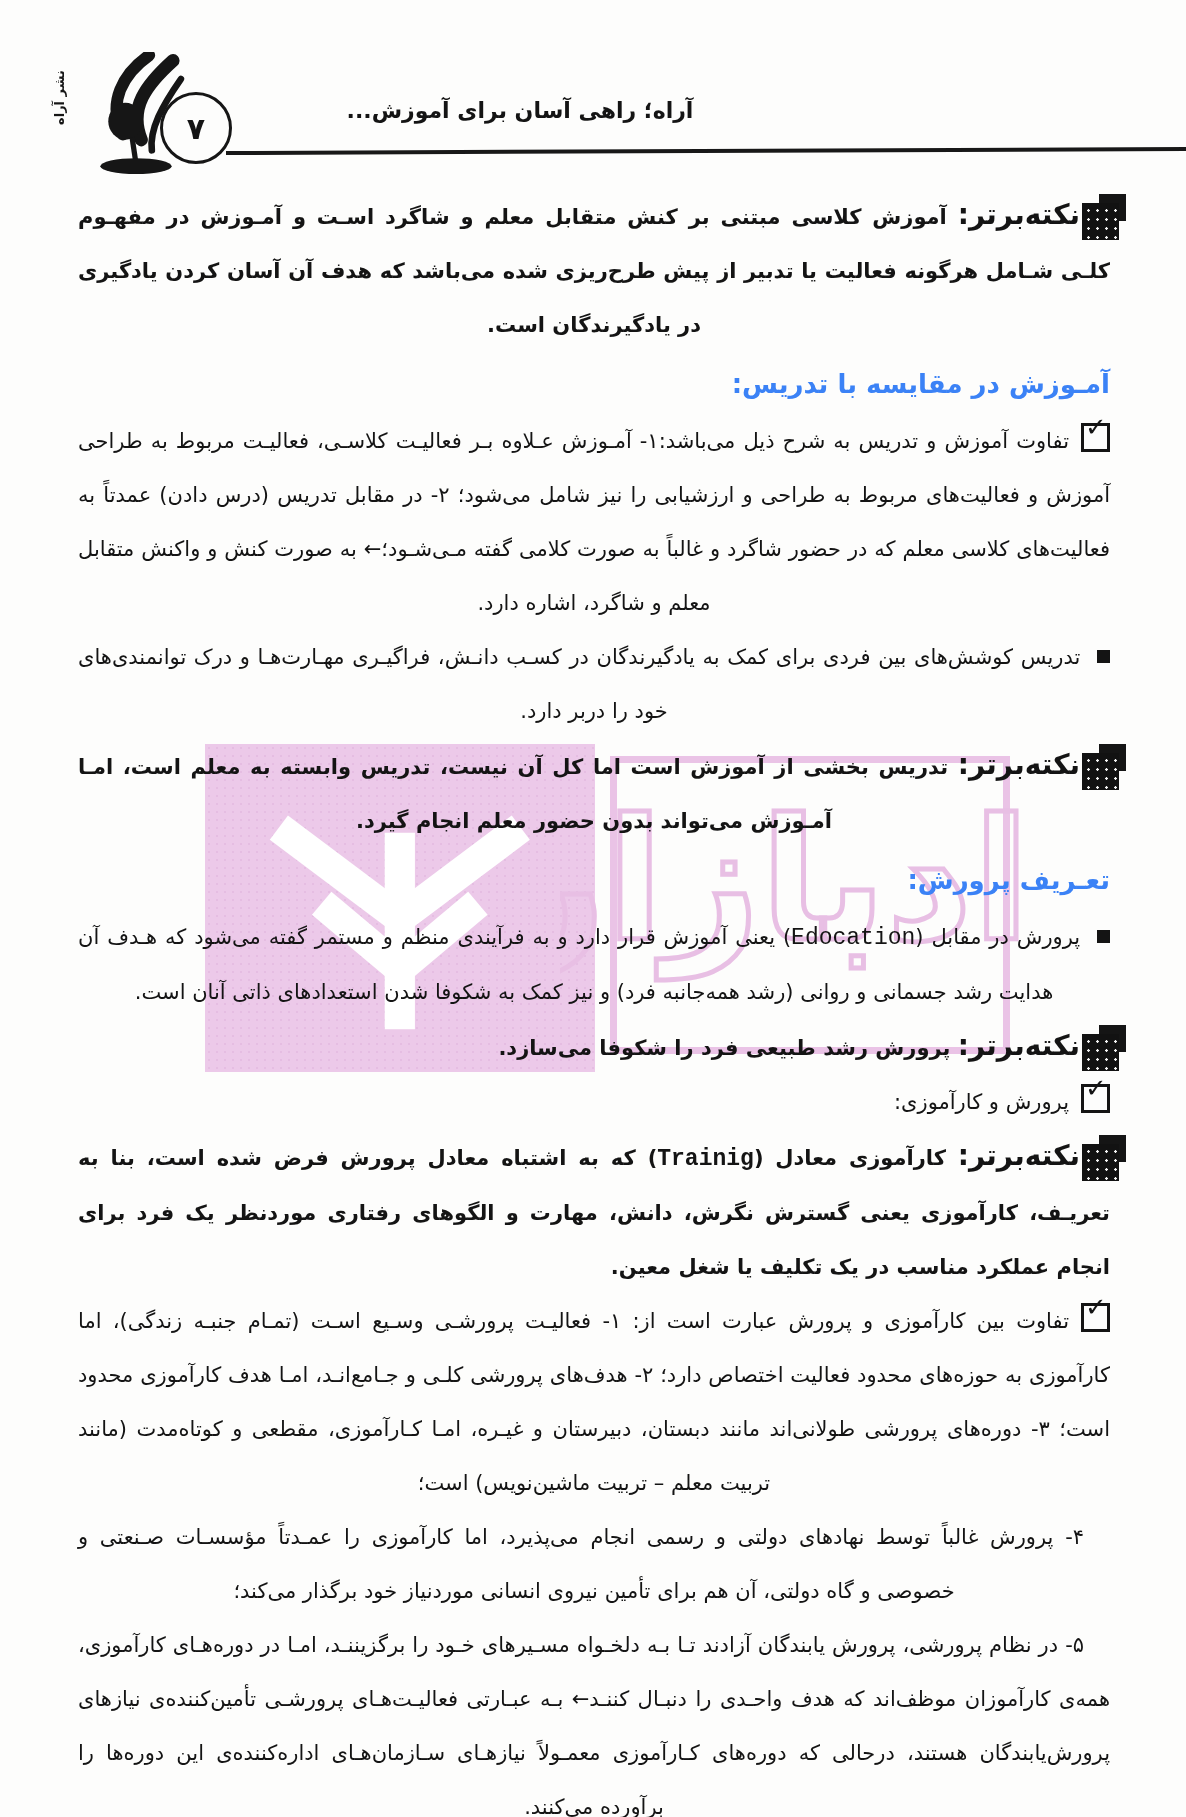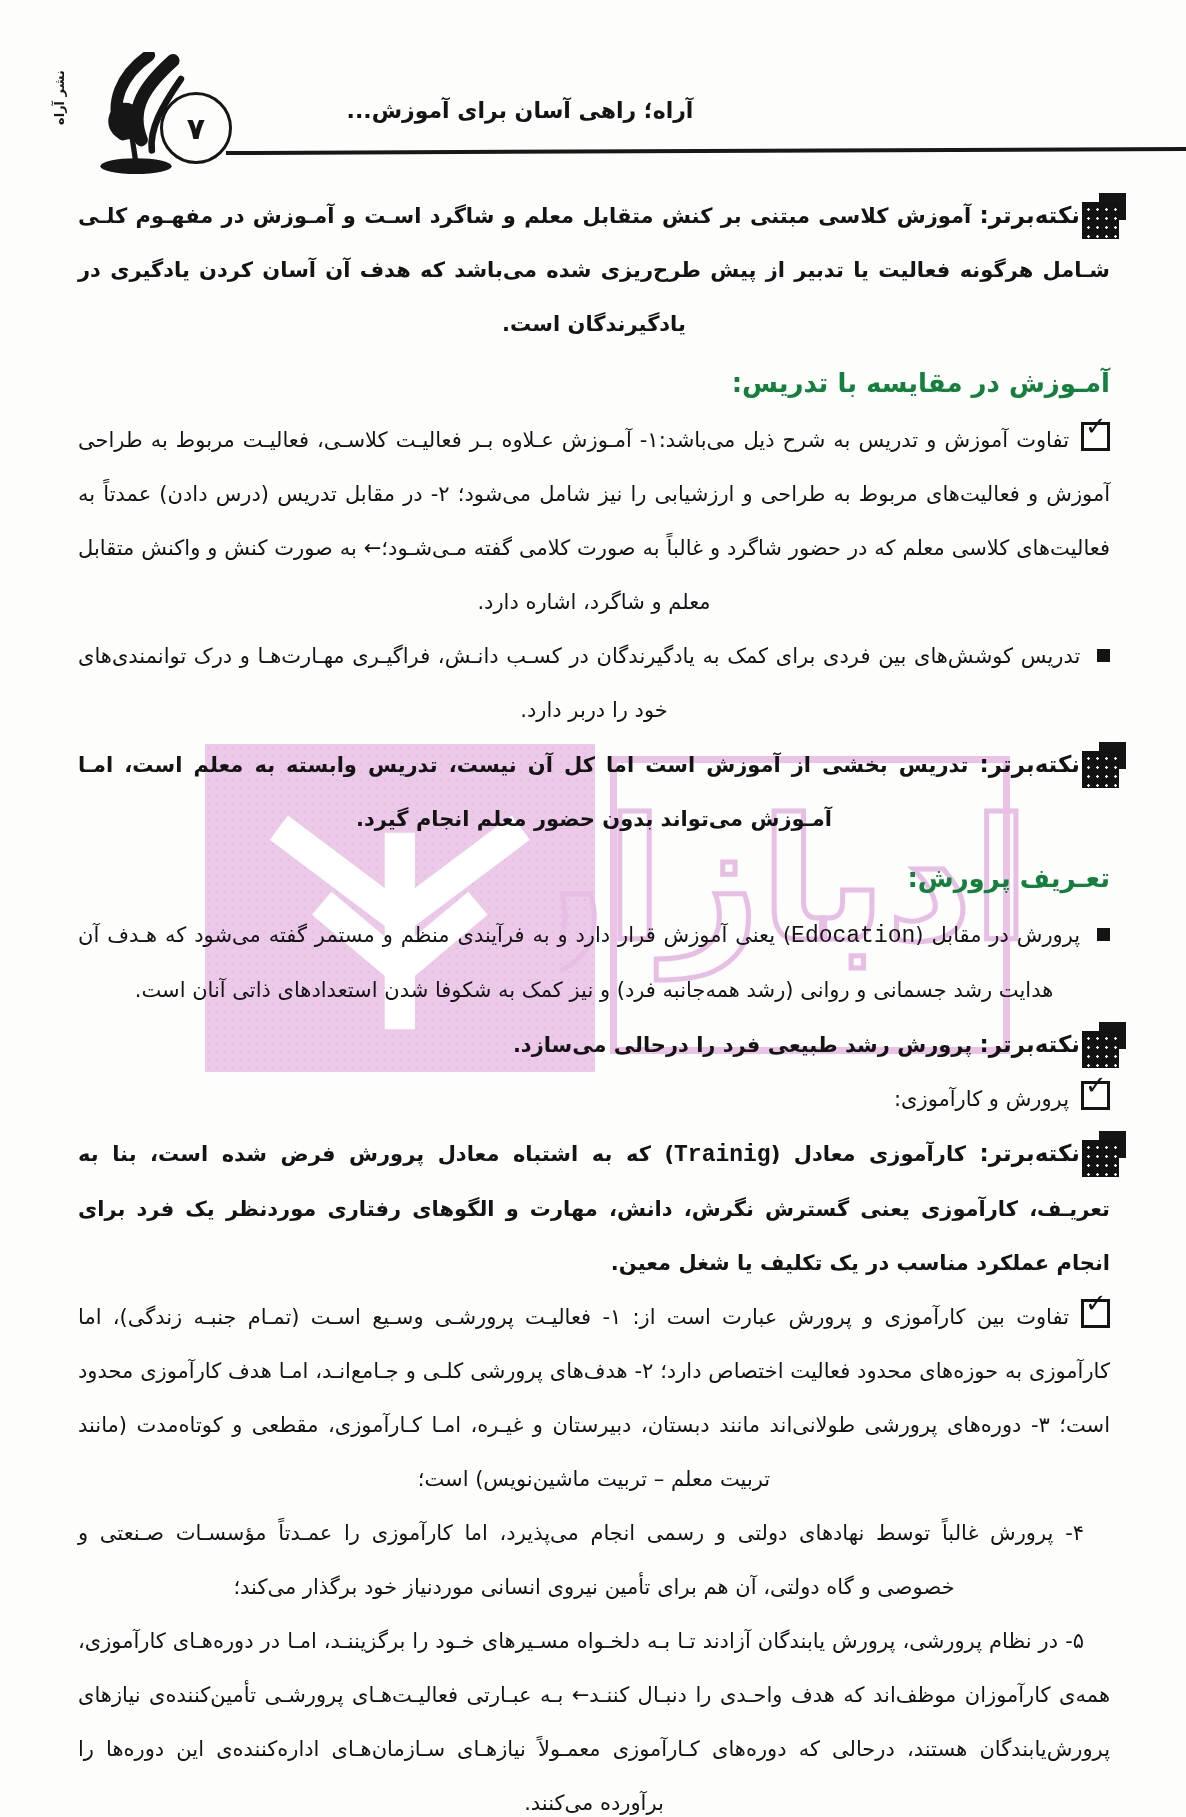--- a/index.html
+++ b/index.html
@@ -55,24 +55,24 @@
   .main{
     position:relative;z-index:2;margin-top:188px;padding:0 76px 0 78px;
     font-size:21px;line-height:54px;
   }
   .main p{margin:0;text-align:justify;text-align-last:center;}
   .main p.start{text-align:right;text-align-last:right;}
   .main p.last-start{text-align-last:right;}
   .main p.indent{text-indent:26px;}
   h2.sec{
     font-size:26px;line-height:52px;margin:6px 0 4px;
-    text-align:right;text-align-last:right;font-weight:bold;color:#15803d;
+    text-align:right;text-align-last:right;font-weight:bold;color:#3b82f6;
   }
   .note{font-weight:bold;}
-  .note-label{font-size:23px;letter-spacing:-0.5px;}
+  .note-label{font-size:28px;letter-spacing:-0.5px;}
   .lead{font-weight:normal;}
   .latin{font-family:Liberation Mono, monospace;font-weight:bold;font-size:23px;}
   .latin.reg{font-weight:normal;}
   
   .note-icon{
     position:relative;display:inline-block;width:44px;height:46px;
     vertical-align:-16px;margin-left:2px;margin-right:-16px;
   }
   .note-icon::before{
     content:"";position:absolute;right:0;top:0;width:27px;height:27px;
@@ -151,21 +151,21 @@
     <p><span class="cbx"><span class="tick">✓</span></span><span class="lead">تفاوت آموزش و تدریس به شرح ذیل می‌باشد:</span><span>۱- آمـوزش عـلاوه بـر فعالیـت کلاسـی، فعالیـت مربوط به  طراحی آموزش و فعالیت‌های مربوط به طراحی و ارزشیابی را نیز شامل می‌شود؛ ۲- در مقابل تدریس (درس دادن) عمدتاً به فعالیت‌های کلاسی معلم که در حضور شاگرد و غالباً به صورت کلامی گفته مـی‌شـود؛← به صورت کنش و واکنش متقابل معلم و شاگرد، اشاره دارد.</span></p>
 
     <p><span class="sq"></span><span> تدریس کوشش‌های بین فردی برای کمک به یادگیرندگان در کسـب دانـش، فراگیـری مهـارت‌هـا و درک توانمندی‌های خود را دربر دارد.</span></p>
 
     <p class="note"><span class="note-icon"></span><span class="note-label">نکته‌برتر:</span><span> تدریس بخشی از آموزش است اما کل آن نیست، تدریس وابسته به معلم است، امـا آمـوزش می‌تواند بدون حضور معلم انجام گیرد.</span></p>
 
     <h2 class="sec">تعـریف پرورش:</h2>
 
     <p><span class="sq"></span><span> پرورش در مقابل (</span><span class="latin reg">Edocation</span><span>) یعنی آموزش قرار دارد و به فرآیندی منظم و مستمر گفته می‌شود که هـدف آن هدایت رشد جسمانی و روانی (رشد همه‌جانبه فرد) و نیز کمک به شکوفا شدن استعدادهای ذاتی آنان است.</span></p>
 
-    <p class="note start"><span class="note-icon"></span><span class="note-label">نکته‌برتر:</span><span> پرورش رشد طبیعی فرد را درحالی می‌سازد.</span></p>
+    <p class="note start"><span class="note-icon"></span><span class="note-label">نکته‌برتر:</span><span> پرورش رشد طبیعی فرد را شکوفا می‌سازد.</span></p>
 
     <p class="start"><span class="cbx"><span class="tick">✓</span></span><span class="lead">پرورش و کارآموزی:</span></p>
 
     <p class="note last-start"><span class="note-icon"></span><span class="note-label">نکته‌برتر:</span><span> کارآموزی معادل (</span><span class="latin">Trainig</span><span>) که به اشتباه معادل پرورش فرض شده است، بنا به تعریـف، کارآموزی یعنی گسترش نگرش، دانش، مهارت و الگوهای رفتاری موردنظر یک فرد برای انجام عملکرد مناسب در یک تکلیف یا شغل معین.</span></p>
 
     <p><span class="cbx"><span class="tick">✓</span></span><span class="lead">تفاوت بین کارآموزی و پرورش عبارت است از:</span><span> ۱- فعالیـت پرورشـی وسـیع اسـت (تمـام جنبـه زندگی)، اما کارآموزی به حوزه‌های محدود فعالیت اختصاص دارد؛ ۲- هدف‌های پرورشی کلـی و جـامع‌انـد، امـا هدف کارآموزی محدود است؛ ۳- دوره‌های پرورشی طولانی‌اند مانند دبستان، دبیرستان و غیـره، امـا کـارآموزی، مقطعی و کوتاه‌مدت (مانند تربیت معلم – تربیت ماشین‌نویس) است؛</span></p>
 
     <p class="indent"><span>۴- پرورش غالباً توسط نهادهای دولتی و رسمی انجام می‌پذیرد، اما کارآموزی را عمـدتاً مؤسسـات صـنعتی و خصوصی و گاه دولتی، آن هم برای تأمین نیروی انسانی موردنیاز خود برگذار می‌کند؛</span></p>
 
     <p class="indent"><span>۵- در نظام پرورشی، پرورش یابندگان آزادند تـا بـه دلخـواه مسـیرهای خـود را برگزیننـد، امـا در دوره‌هـای کارآموزی، همه‌ی کارآموزان موظف‌اند که هدف واحـدی را دنبـال کننـد← بـه عبـارتی فعالیـت‌هـای پرورشـی تأمین‌کننده‌ی نیازهای پرورش‌یابندگان هستند، درحالی که دوره‌های کـارآموزی معمـولاً نیازهـای سـازمان‌هـای اداره‌کننده‌ی این دوره‌ها را برآورده می‌کنند.</span></p>

